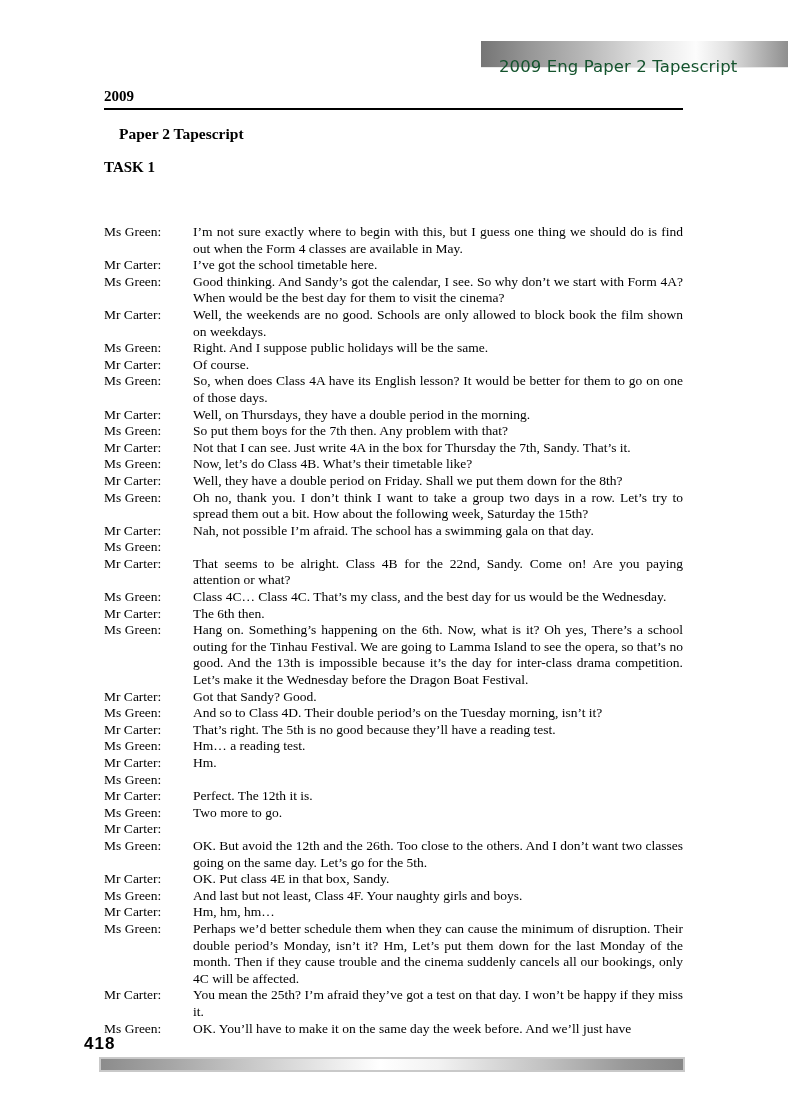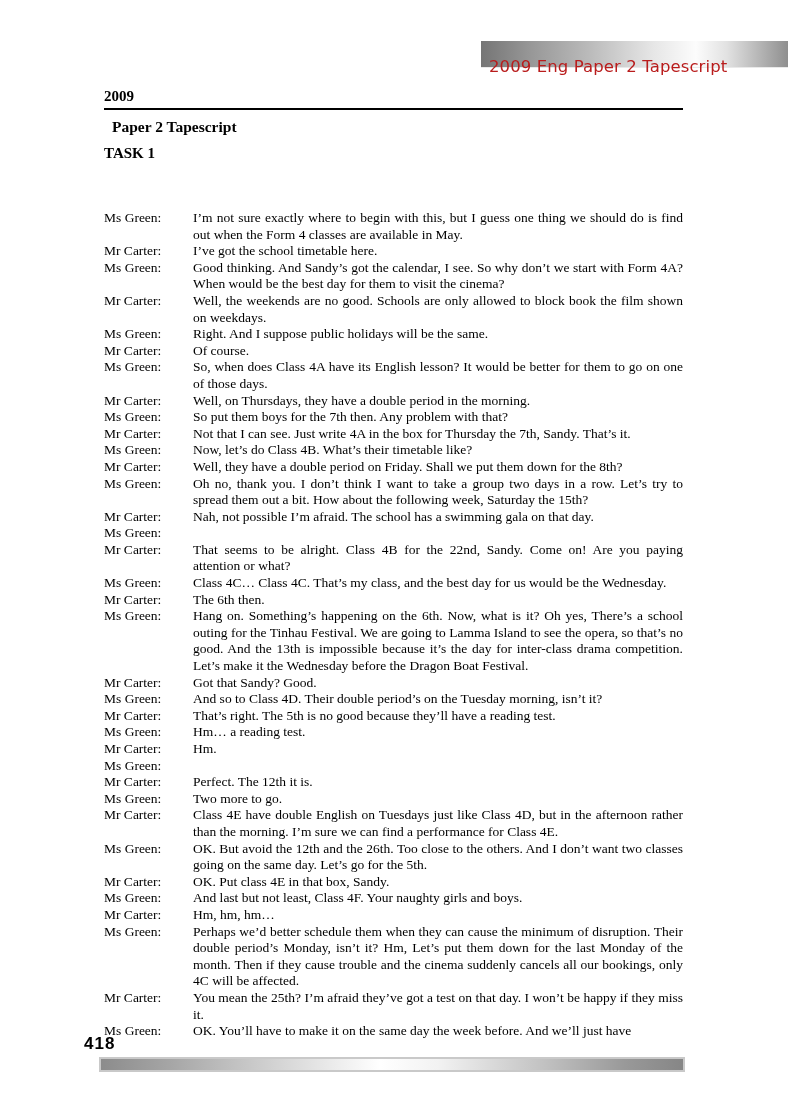--- a/index.html
+++ b/index.html
@@ -21,25 +21,25 @@
     width: 307px;
     height: 26px;
     background: linear-gradient(90deg,
       #757575 0%, #979797 16%, #bcbcbc 36%, #e6e6e6 56%,
       #fcfcfc 70%, #e2e2e2 80%, #b0b0b0 92%, #8f8f8f 100%);
     border-bottom: 1px solid #e9e9e9;
   }
   .banner-title {
     position: absolute;
     top: 57px;
-    left: 489px;
+    left: 499px;
     font-family: "DejaVu Sans", sans-serif;
     font-size: 16.5px;
     font-weight: 400;
-    color: #b91c1c;
+    color: #14532d;
     letter-spacing: 0.1px;
     white-space: nowrap;
   }
 
   
   .content {
     position: absolute;
     left: 104px;
     top: 87px;
     width: 579px;
@@ -52,21 +52,21 @@
   }
   .rule {
     height: 0;
     border-top: 2.5px solid #000;
     margin: 2px 0 2px 0;
   }
   .doc-title {
     font-size: 15.5px;
     font-weight: 700;
     line-height: 18px;
-    margin: 8px;
+    margin: 15px;
   }
   .task-heading {
     font-size: 15px;
     font-weight: 700;
     line-height: 18px;
     margin: 0 0 2px 0;
   }
 
   
   .dialogue { width: 579px; margin-top: 48px; }
@@ -251,21 +251,20 @@
     <div class="utterance">Perfect. The 12th it is.</div>
   </div>
 
   <div class="row">
     <div class="speaker">Ms Green:</div>
     <div class="utterance">Two more to go.</div>
   </div>
 
   <div class="row">
     <div class="speaker">Mr Carter:</div>
-    <div class="utterance">Class 4E have double English on Tuesdays just like Class 4D, but in the afternoon rather than the morning. I’m sure we can find a performance for Class 4E.</div>
   </div>
 
   <div class="row">
     <div class="speaker">Ms Green:</div>
     <div class="utterance">OK. But avoid the 12th and the 26th. Too close to the others. And I don’t want two classes going on the same day. Let’s go for the 5th.</div>
   </div>
 
   <div class="row">
     <div class="speaker">Mr Carter:</div>
     <div class="utterance">OK. Put class 4E in that box, Sandy.</div>

